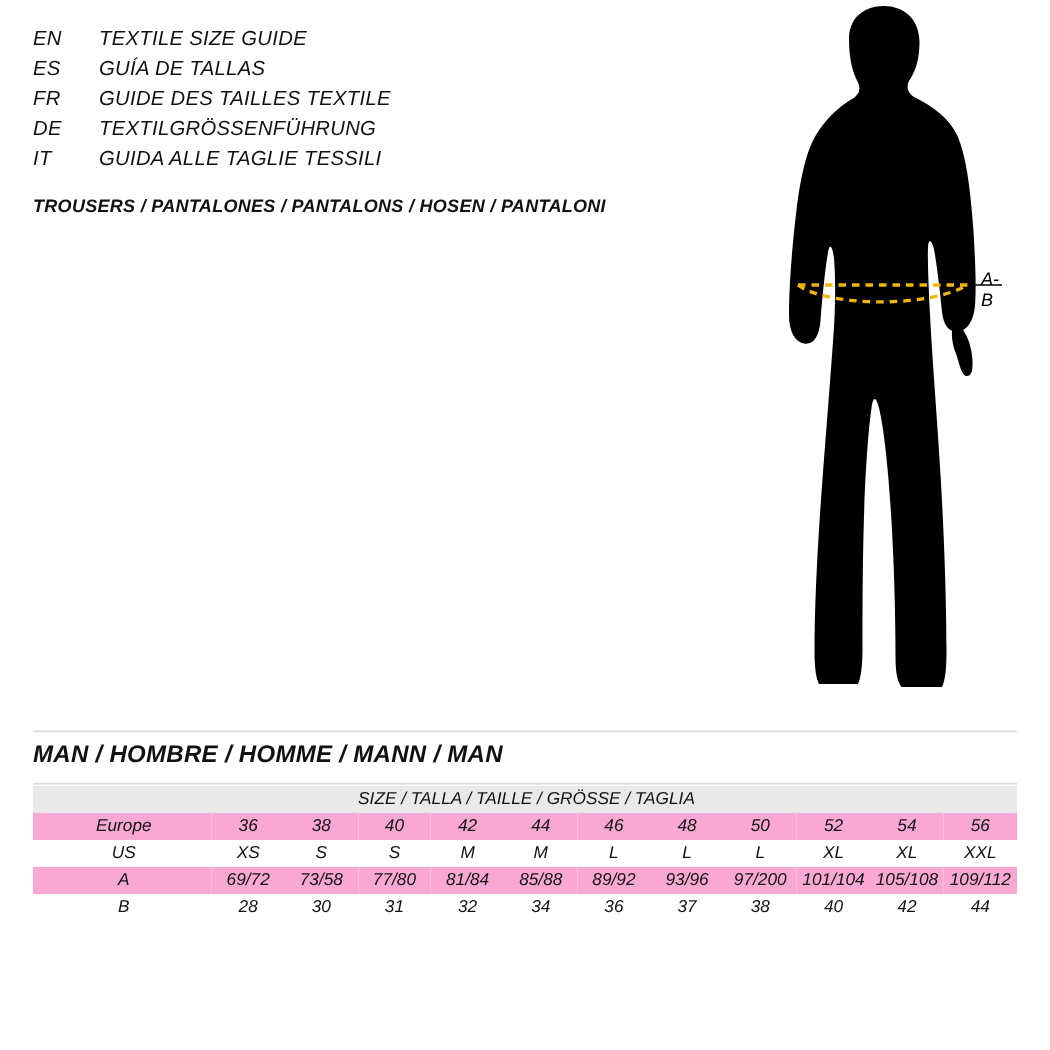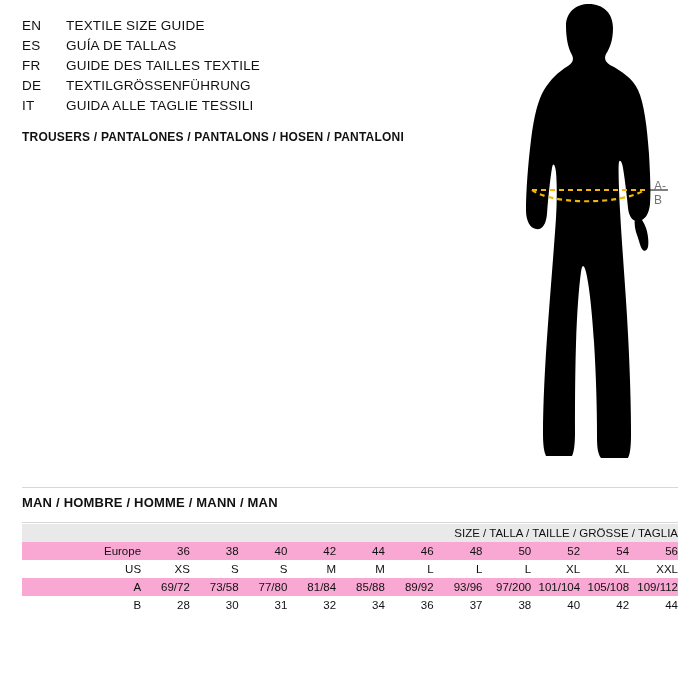--- a/index.html
+++ b/index.html
@@ -12,20 +12,21 @@
     height: 700px;
     font-family: "Liberation Sans", sans-serif;
     color: #1a1a1a;
     position: relative;
     overflow: hidden;
   }
   .page {
     position: relative;
     width: 664px;
     height: 700px;
+    font-style: italic;
   }
 
   
   .lang-block {
     position: absolute;
     left: 22px;
     top: 18px;
     width: 450px;
   }
   .lang-row {
@@ -63,29 +64,29 @@
     width: 220px;
     height: 470px;
   }
   .figure svg { display: block; }
 
   .ab-label {
     position: absolute;
     left: 654px;
     top: 179px;
     font-size: 12px;
-    color: #737373;
+    color: #000000;
   }
 
   
   .man-title {
     position: absolute;
     left: 22px;
     top: 495px;
-    font-size: 13px;
+    font-size: 16px;
     font-weight: bold;
     color: #111;
     letter-spacing: 0.2px;
     text-align: center;
   }
   .rule {
     position: absolute;
     left: 22px;
     width: 656px;
     height: 1px;
@@ -97,21 +98,21 @@
   table.size-table {
     position: absolute;
     left: 22px;
     top: 524px;
     width: 656px;
     border-collapse: collapse;
     font-size: 11.5px;
   }
   table.size-table th,
   table.size-table td {
-    text-align: right;
+    text-align: center;
     padding: 3px 0 3px 0;
     font-weight: normal;
     color: #111;
     white-space: nowrap;
   }
   table.size-table thead th {
     background: #e9e9e9;
     font-size: 11.5px;
     padding-left: 2px;
   }

